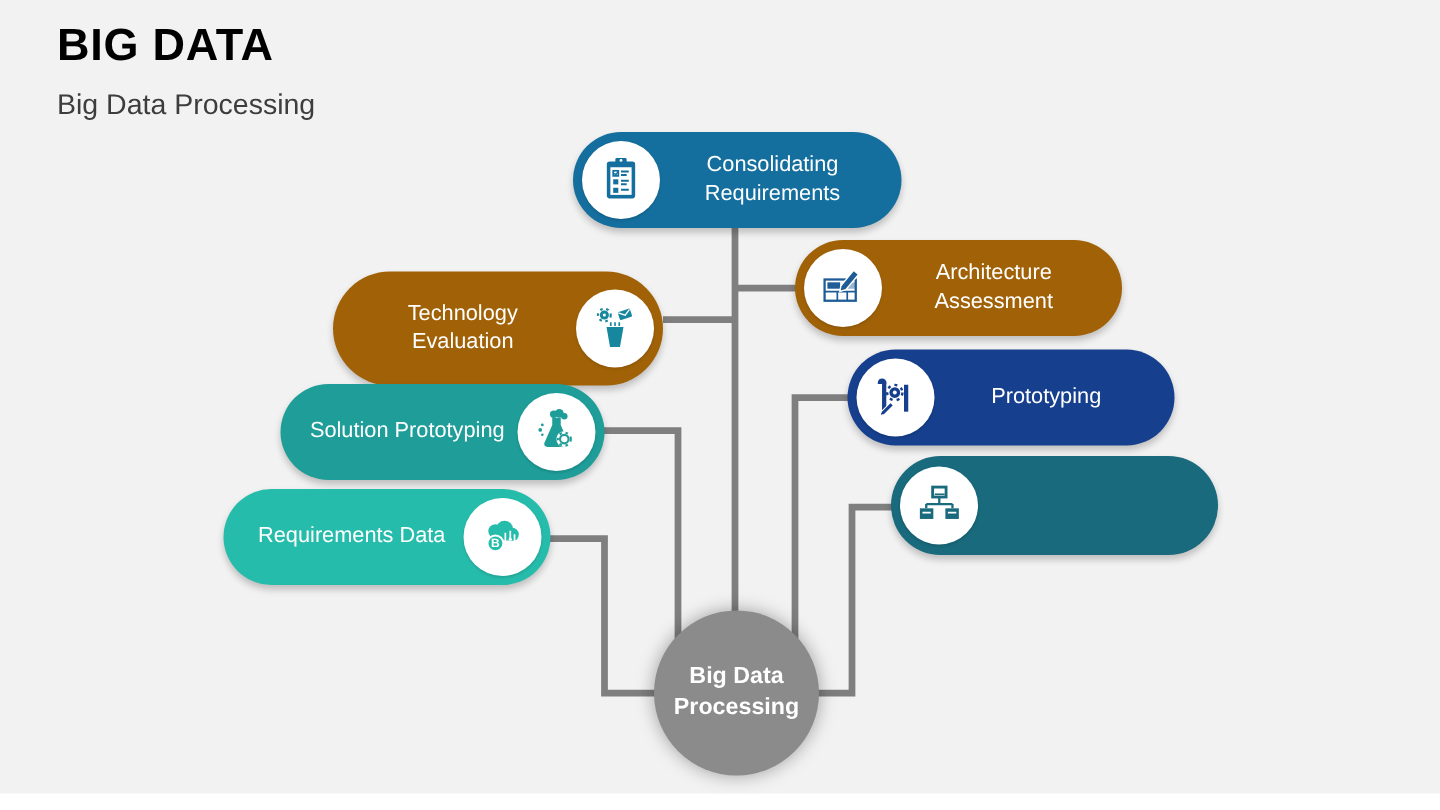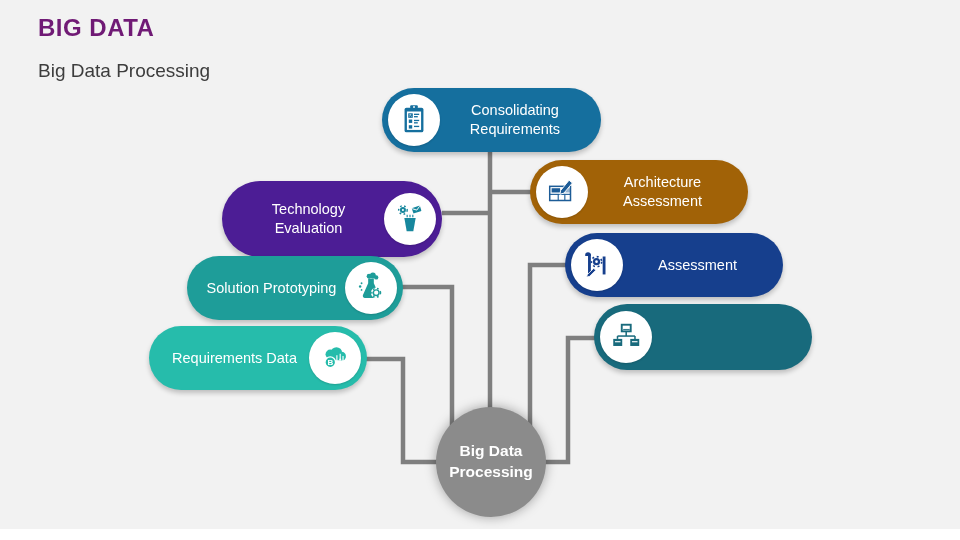--- a/index.html
+++ b/index.html
@@ -1,20 +1,20 @@
 <!DOCTYPE html>
 <html><head>
 <meta charset="utf-8">
 <style>
   html,body { margin:0; padding:0; }
   body { width:960px; height:540px; position:relative; overflow:hidden;
          background:#f2f2f2; font-family:"Liberation Sans", sans-serif; }
 
-  .slide-title { position:absolute; left:38px; top:14px; font-size:24px;
-                 font-weight:bold; letter-spacing:0.5px; color:#701a75; }
+  .slide-title { position:absolute; left:38px; top:14px; font-size:30px;
+                 font-weight:bold; letter-spacing:0.5px; color:#000000; }
   .slide-subtitle { position:absolute; left:38px; top:60px; font-size:19px;
                     color:#3d3d3d; }
 
   .connectors { position:absolute; left:0; top:0; width:960px; height:540px;
                 pointer-events:none; z-index:1; }
   .connectors path { stroke:currentColor; stroke-width:4.5; fill:none; }
 
   .pill { position:absolute; z-index:2; border-radius:40px;
           box-shadow:0 3px 5px rgba(0,0,0,0.22); }
   .icon-circle { position:absolute; top:50%; transform:translateY(-50%);
@@ -71,21 +71,21 @@
       <rect x="12.5" y="17.5" width="3.6" height="3.6" fill="currentColor"></rect>
       <line x1="18" y1="18.5" x2="23.5" y2="18.5" stroke="currentColor" stroke-width="1.4"></line>
       <line x1="18" y1="21" x2="22" y2="21" stroke="currentColor" stroke-width="1.4"></line>
       <rect x="12.5" y="23.5" width="3.6" height="3.6" fill="currentColor"></rect>
       <line x1="18" y1="24.8" x2="23.5" y2="24.8" stroke="currentColor" stroke-width="1.4"></line>
     </svg>
   </span>
   <span class="label">Consolidating Requirements</span>
 </div>
 
-<div class="pill right-icon" style="left: 222px; top: 181px; width: 220px; height: 76px; background-color: #4c1d95;">
+<div class="pill right-icon" style="left: 222px; top: 181px; width: 220px; height: 76px; background-color: #a16207;">
   <span class="label">Technology Evaluation</span>
   <span class="icon-circle" style="color: rgb(23, 135, 157);">
     <svg viewBox="0 0 36 36">
       <polygon points="12,17 24,17 21.5,31 14.5,31" fill="currentColor"></polygon>
       <line x1="15" y1="13.5" x2="15" y2="16.2" stroke="currentColor" stroke-width="1.2"></line>
       <line x1="18" y1="13.5" x2="18" y2="16.2" stroke="currentColor" stroke-width="1.2"></line>
       <line x1="21" y1="13.5" x2="21" y2="16.2" stroke="currentColor" stroke-width="1.2"></line>
       <circle cx="10.5" cy="8.5" r="3.2" fill="currentColor"></circle>
       <circle cx="10.5" cy="8.5" r="1.1" fill="#fff"></circle>
       <circle cx="10.5" cy="8.5" r="4.5" fill="none" stroke="currentColor" stroke-width="1.5" stroke-dasharray="1.8 2.6"></circle>
@@ -135,21 +135,21 @@
     <svg viewBox="0 0 36 36">
       <path d="M11.5 7.5 a3 3 0 0 0 -6 0 v1 h6 z" fill="currentColor"></path>
       <rect x="8.5" y="6.5" width="3" height="21.5" fill="currentColor"></rect>
       <rect x="24" y="9" width="3" height="19" fill="currentColor"></rect>
       <circle cx="17.5" cy="14.5" r="3.8" fill="currentColor"></circle>
       <circle cx="17.5" cy="14.5" r="1.4" fill="#fff"></circle>
       <circle cx="17.5" cy="14.5" r="5.4" fill="none" stroke="currentColor" stroke-width="1.7" stroke-dasharray="2.1 2.9"></circle>
       <path d="M8 28 L14.5 21.5 L16.6 23.6 L10.2 30 L6.8 30.8 Z" fill="currentColor" stroke="#fff" stroke-width="0.8"></path>
     </svg>
   </span>
-  <span class="label">Assessment</span>
+  <span class="label">Prototyping</span>
 </div>
 
 <div class="pill right-icon" style="left: 149px; top: 326px; width: 218px; height: 64px; background-color: rgb(38, 188, 171);">
   <span class="label">Requirements Data</span>
   <span class="icon-circle" style="color: rgb(38, 188, 171);">
     <svg viewBox="0 0 36 36">
       <circle cx="13" cy="14" r="5" fill="currentColor"></circle>
       <circle cx="19.5" cy="12.5" r="6" fill="currentColor"></circle>
       <circle cx="25" cy="16" r="4.5" fill="currentColor"></circle>
       <rect x="10" y="14" width="19" height="6.5" rx="3" fill="currentColor"></rect>

